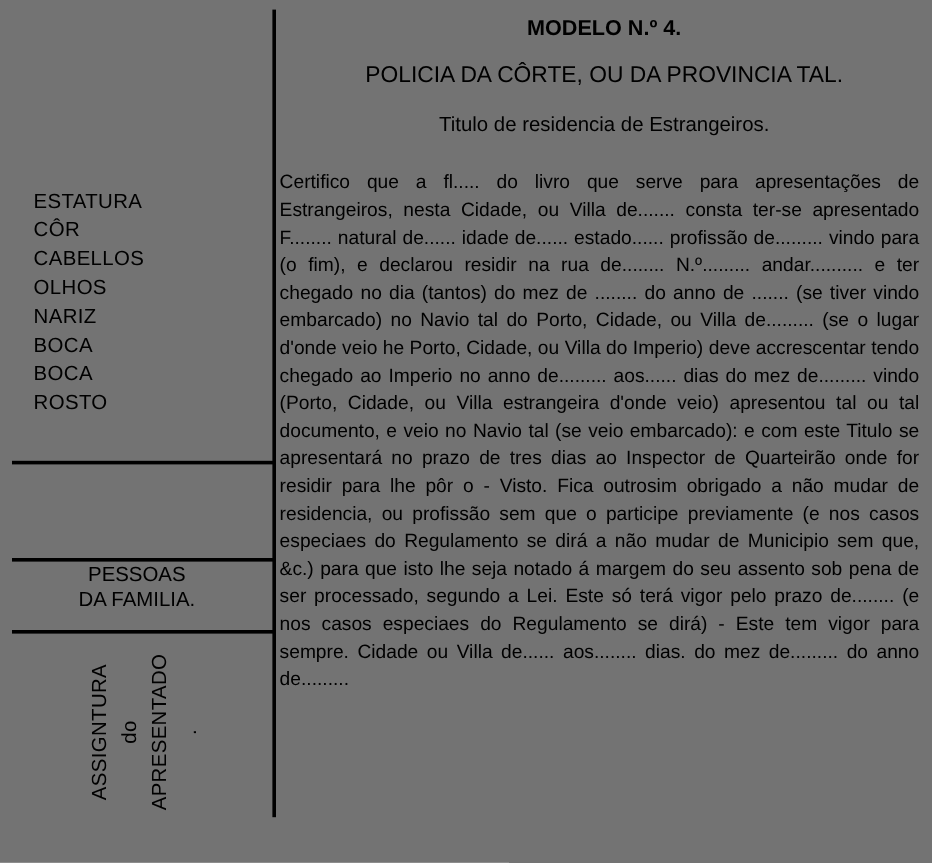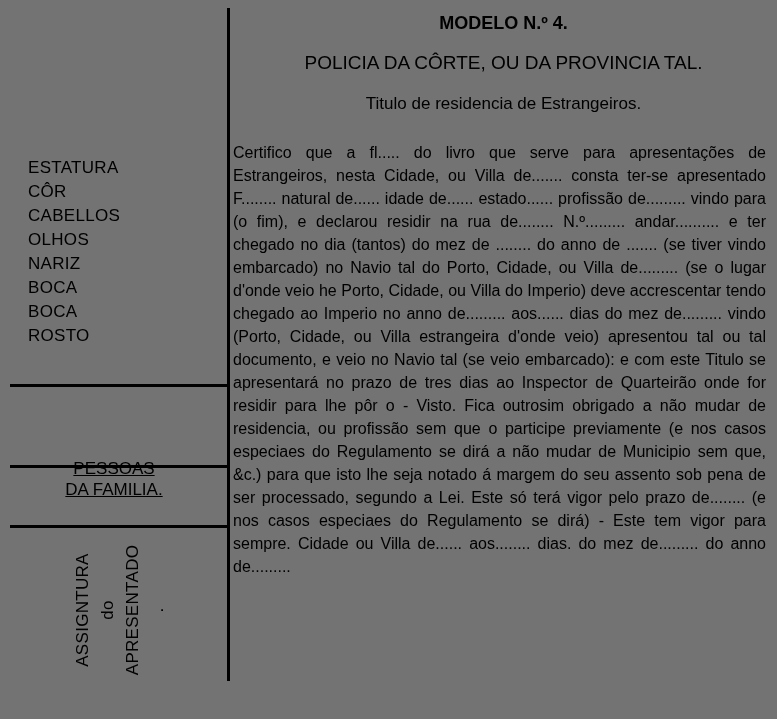--- a/index.html
+++ b/index.html
@@ -54,21 +54,21 @@
   .hline1 { top: 384px; }
   .hline2 { top: 465px; }
   .hline3 { top: 525px; }
   .section {
     position: absolute;
     left: 0; width: 228px;
     text-align: center;
     font-size: 17px; line-height: 21px;
   }
   .signaes { top: 396px; }
-  .pessoas { top: 458px; text-decoration: underline; }
+  .pessoas { top: 468px; }
   .sig-wrap {
     position: absolute;
     left: 40px; top: 530px;
     width: 160px; height: 160px;
     display: flex; align-items: center; justify-content: center;
   }
   .sig {
     transform: rotate(-90deg);
     text-align: center;
     font-size: 17px; line-height: 25px;

